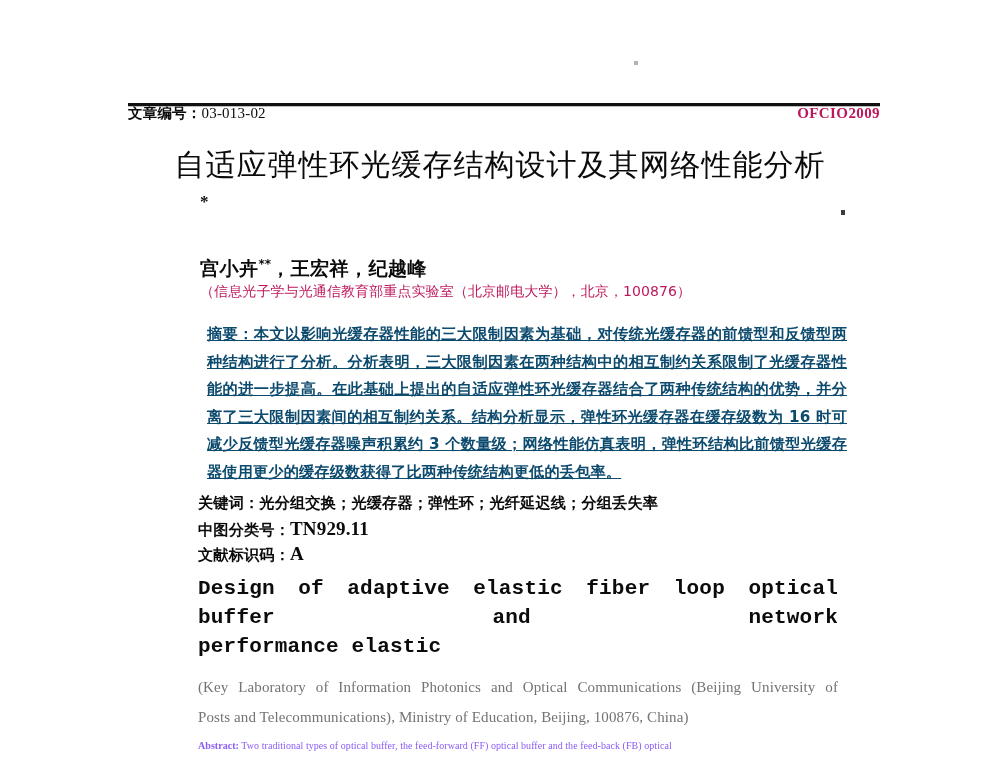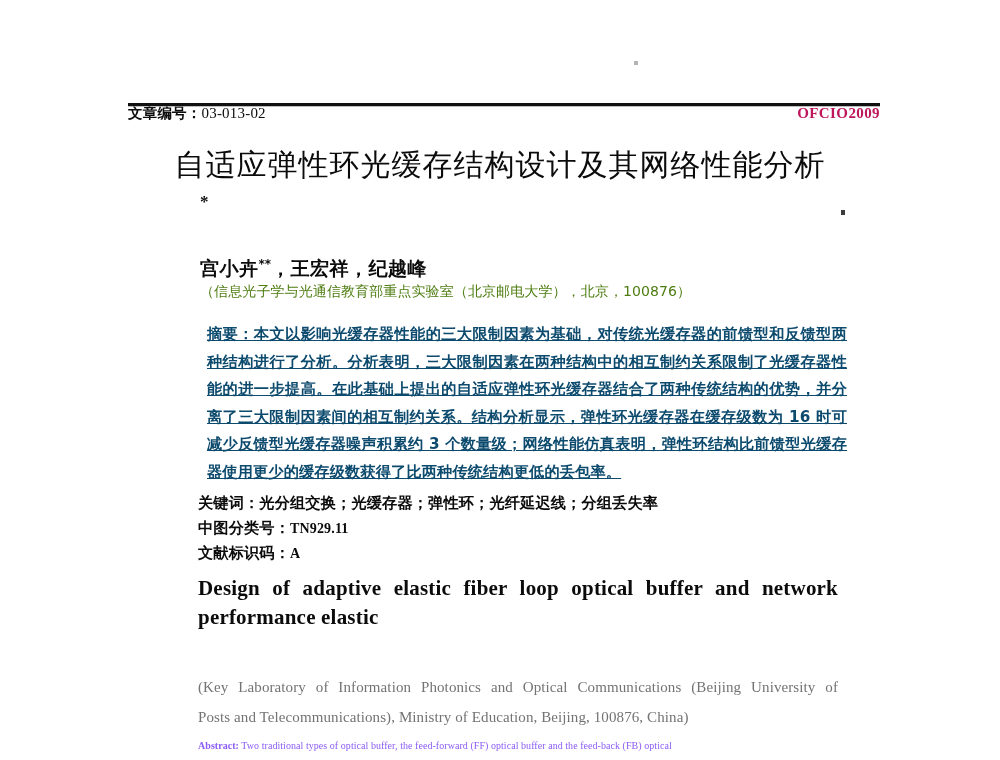--- a/index.html
+++ b/index.html
@@ -113,21 +113,21 @@
     vertical-align: super;
     letter-spacing: 0;
   }
   .cn-affil {
     position: absolute;
     left: 200px;
     top: 283px;
     font-family: "DejaVu Sans", sans-serif;
     font-size: 14px;
     letter-spacing: 0.1px;
-    color: #4d7c0f;
+    color: #be185d;
   }
 
   
   .cn-abstract {
     position: absolute;
     left: 207px;
     top: 321px;
     width: 640px;
     font-family: "DejaVu Sans", sans-serif;
     font-size: 15.2px;
@@ -149,30 +149,30 @@
     font-weight: bold;
     color: #0b0b0b;
     letter-spacing: 0.15px;
   }
   .cn-keywords { top: 493px; }
   .cn-clc      { top: 518px; }
   .cn-doccode  { top: 543px; }
   .cn-meta .mono-val {
     font-family: "Liberation Serif", serif;
     font-weight: bold;
-    font-size: 14px;
+    font-size: 19px;
   }
 
   
   .en-title {
     position: absolute;
     left: 198px;
     top: 574px;
     width: 640px;
-    font-family: Liberation Serif, serif;
+    font-family: Liberation Mono, monospace;
     font-weight: bold;
     font-size: 21px;
     line-height: 29px;
     text-align: justify;
     color: #0b0b0b;
     letter-spacing: 0.2px;
   }
   .en-title > span { display: block; }
   .en-title .l1 {
     text-align: justify;

